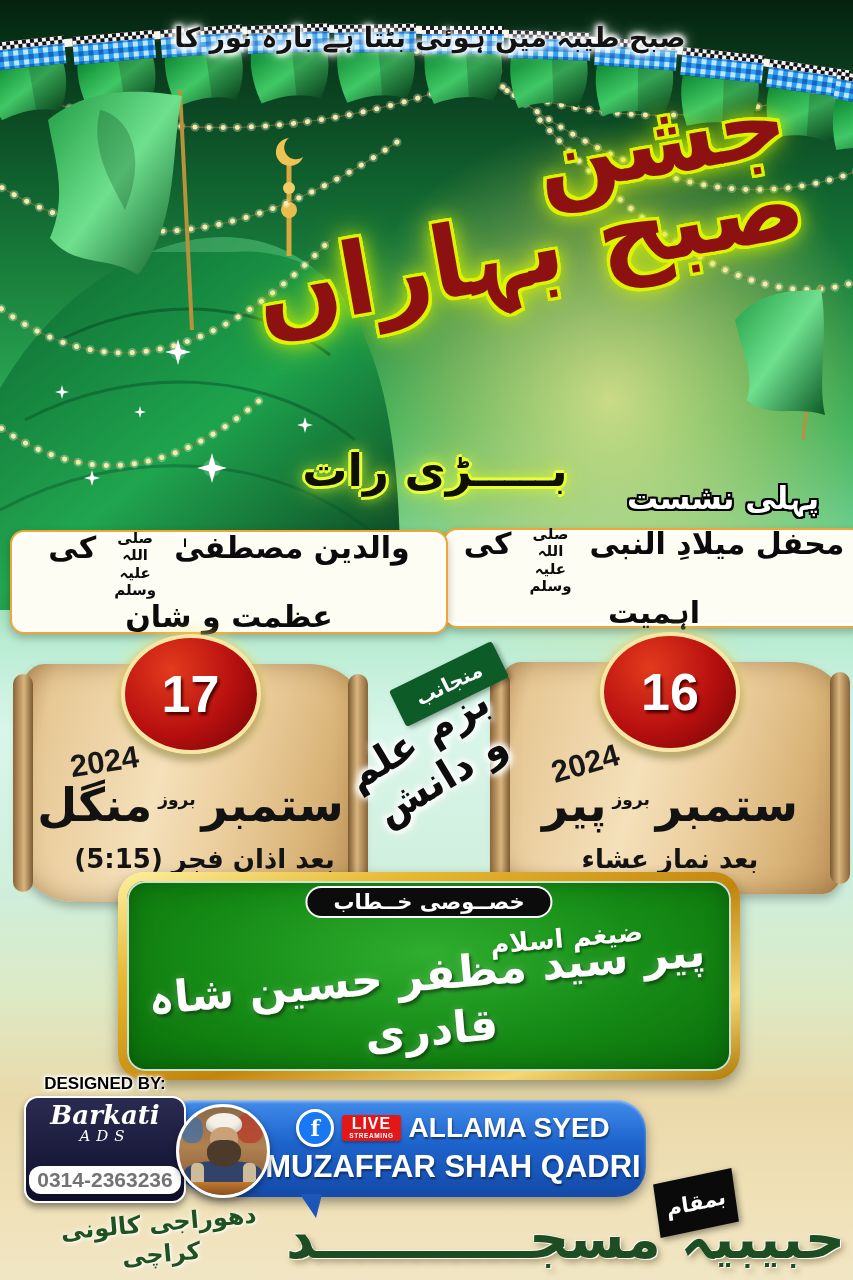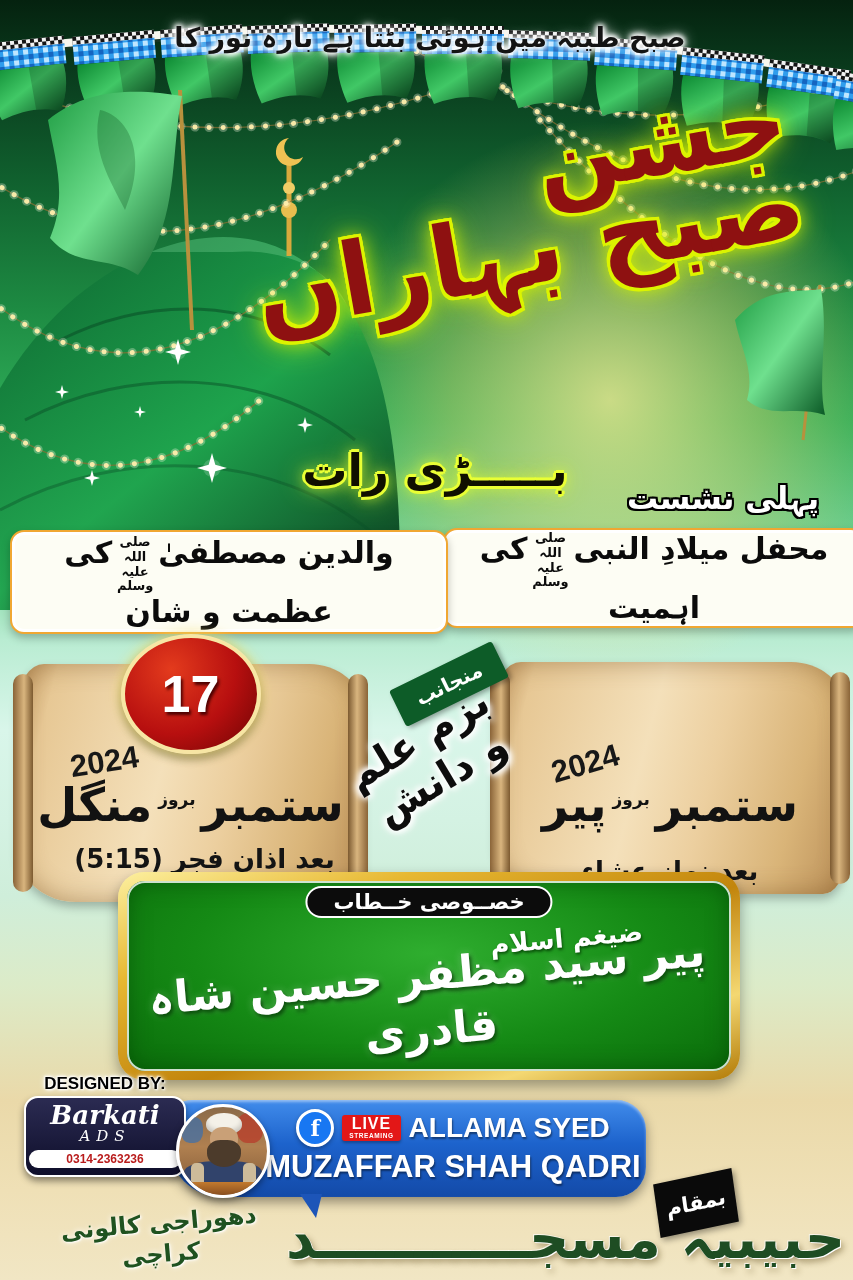--- a/index.html
+++ b/index.html
@@ -28,21 +28,21 @@
     font-size:45px;font-weight:bold;
     text-shadow:3px 0 0 #e9ff35,-3px 0 0 #e9ff35,0 3px 0 #e9ff35,0 -3px 0 #e9ff35,
       2px 2px 0 #e9ff35,-2px -2px 0 #e9ff35,0 0 14px #e2ff2e,0 0 26px rgba(226,255,46,.9);}
 
   
   .sess-head{z-index:4;color:#fff;font-size:31px;font-weight:bold;text-align:center;
     text-shadow:2px 0 0 #000,-2px 0 0 #000,0 2px 0 #000,0 -2px 0 #000,2px 2px 0 #000,-2px -2px 0 #000,2px -2px 0 #000,-2px 2px 0 #000;}
   .sess-panel{z-index:3;background:#fdfdf4;border:2px solid #f0a732;border-radius:14px;
     box-shadow:0 4px 8px rgba(0,0,0,.25),inset 0 0 0 3px #fff;display:flex;align-items:center;justify-content:center;
     color:#0b0b0b;font-size:30px;font-weight:bold;text-align:center;padding:0 8px;}
-  .saw{display:inline-block;font-size:13px;line-height:1.15;width:42px;vertical-align:top;margin:0 2px;font-weight:bold;}
+  .saw{display:inline-block;font-size:15px;line-height:1.15;width:42px;vertical-align:top;margin:0 18px;font-weight:bold;}
 
   
   .scroll{z-index:3;position:absolute;border-radius:26px 54px 22px 58px/40px 46px 36px 50px;
     background:linear-gradient(105deg,#c49a63 0%,#e7c895 10%,#f4e0ba 42%,#eccf9f 60%,#d9b478 82%,#bb9059 100%);
     box-shadow:inset 0 0 26px rgba(110,72,25,.45),0 5px 10px rgba(0,0,0,.25);}
   .scroll::before,.scroll::after{content:"";position:absolute;top:10px;bottom:10px;width:20px;border-radius:10px;
     background:linear-gradient(90deg,#7c5a30,#d9b57e 45%,#8a6438);}
   .scroll::before{right:-5px;}
   .scroll::after{left:-5px;background:linear-gradient(270deg,#7c5a30,#d9b57e 45%,#8a6438);}
   .day-badge{position:absolute;top:-30px;left:50%;transform:translateX(-50%);width:132px;height:112px;border-radius:50%;
@@ -79,21 +79,21 @@
     text-shadow:2px 3px 4px rgba(0,55,0,.75),0 0 10px rgba(255,255,255,.25);}
 
   
   .designer{top:1074px;left:24px;width:162px;z-index:5;text-align:center;font-family:"Liberation Sans",sans-serif;}
   .designer-label{font-size:17px;font-weight:bold;color:#000;
     text-shadow:0 0 4px #fff,0 0 7px #fff,1px 1px 2px #fff,-1px -1px 2px #fff;}
   .designer-box{margin-top:2px;background:linear-gradient(180deg,#2b2b52,#0e0e2a);border:2px solid #fff;border-radius:14px;
     padding:4px 3px 7px;box-shadow:0 4px 7px rgba(0,0,0,.45);}
   .designer-brand{color:#fff;font-family:"DejaVu Serif",serif;font-style:italic;font-weight:bold;font-size:26px;line-height:1.05;}
   .designer-sub{color:#fff;font-family:"DejaVu Serif",serif;font-style:italic;font-size:15px;letter-spacing:6px;margin-top:-2px;}
-  .designer-phone{margin-top:5px;background:#fff;border-radius:12px;padding:2px 2px;color:#b91c1c;font-weight:bold;font-size:12px;}
+  .designer-phone{margin-top:21px;background:#fff;border-radius:12px;padding:2px 2px;color:#737373;font-weight:bold;font-size:21px;}
 
   
   .live-bar{top:1100px;left:168px;width:478px;height:97px;z-index:4;border-radius:24px 30px 30px 54px;
     background:linear-gradient(180deg,#418ceb 0%,#1d63cc 45%,#134aa8 100%);
     box-shadow:0 5px 12px rgba(0,0,0,.4),inset 0 2px 3px rgba(255,255,255,.45);}
   .live-tail{top:1194px;left:300px;width:0;height:0;z-index:4;
     border-left:16px solid transparent;border-right:6px solid transparent;border-top:24px solid #1d55b8;}
   .avatar{top:1104px;left:176px;width:88px;height:88px;z-index:5;border-radius:50%;border:3px solid #fff;overflow:hidden;
     background:linear-gradient(180deg,#8a6a48 0%,#b08050 45%,#7d5634 100%);box-shadow:0 3px 7px rgba(0,0,0,.4);}
   .av-blob1{position:absolute;left:58px;top:6px;width:26px;height:30px;background:#b8402c;border-radius:40%;opacity:.8;}
@@ -304,25 +304,26 @@
     </span>
   </div>
 
   <div class="abs sess-panel urdu" style="top:530px;left:10px;width:418px;height:100px;">
     <span>
       <span>والدین مصطفیٰ</span><span class="saw">صلی اللہ علیہ وسلم</span><span>کی عظمت و شان</span>
     </span>
   </div>
 
   <div class="scroll" style="left:495px;top:662px;width:350px;height:232px;">
+    <div class="day-badge">16</div>
     <div class="scroll-year" style="left:56px;top:84px;transform:rotate(-16deg);">2024</div>
     <div class="scroll-month urdu" style="top:120px;">
       <span>ستمبر</span><span class="broz">بروز</span><span>پیر</span>
     </div>
-    <div class="scroll-time urdu" style="top:194px;">بعد نماز عشاء</div>
+    <div class="scroll-time urdu" style="top:182px;">بعد نماز عشاء</div>
   </div>
 
   <div class="scroll" style="left:18px;top:664px;width:345px;height:238px;">
     <div class="day-badge">17</div>
     <div class="scroll-year" style="left:52px;top:80px;transform:rotate(-9deg);">2024</div>
     <div class="scroll-month urdu" style="top:118px;">
       <span>ستمبر</span><span class="broz">بروز</span><span>منگل</span>
     </div>
     <div class="scroll-time urdu" style="top:180px;margin-left:28px;">بعد اذانِ فجر (5:15)</div>
   </div>

